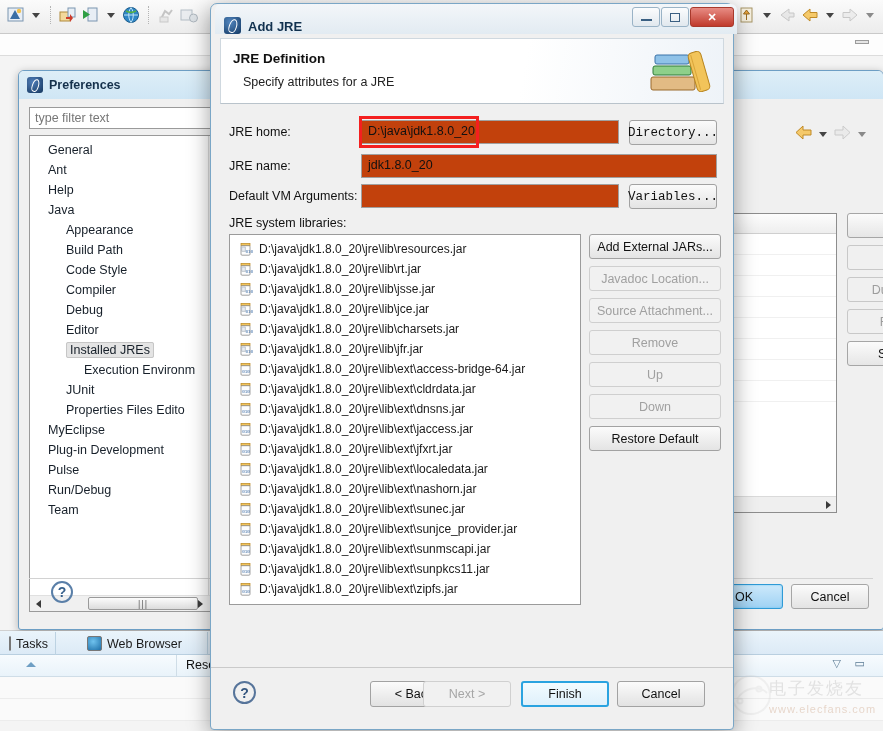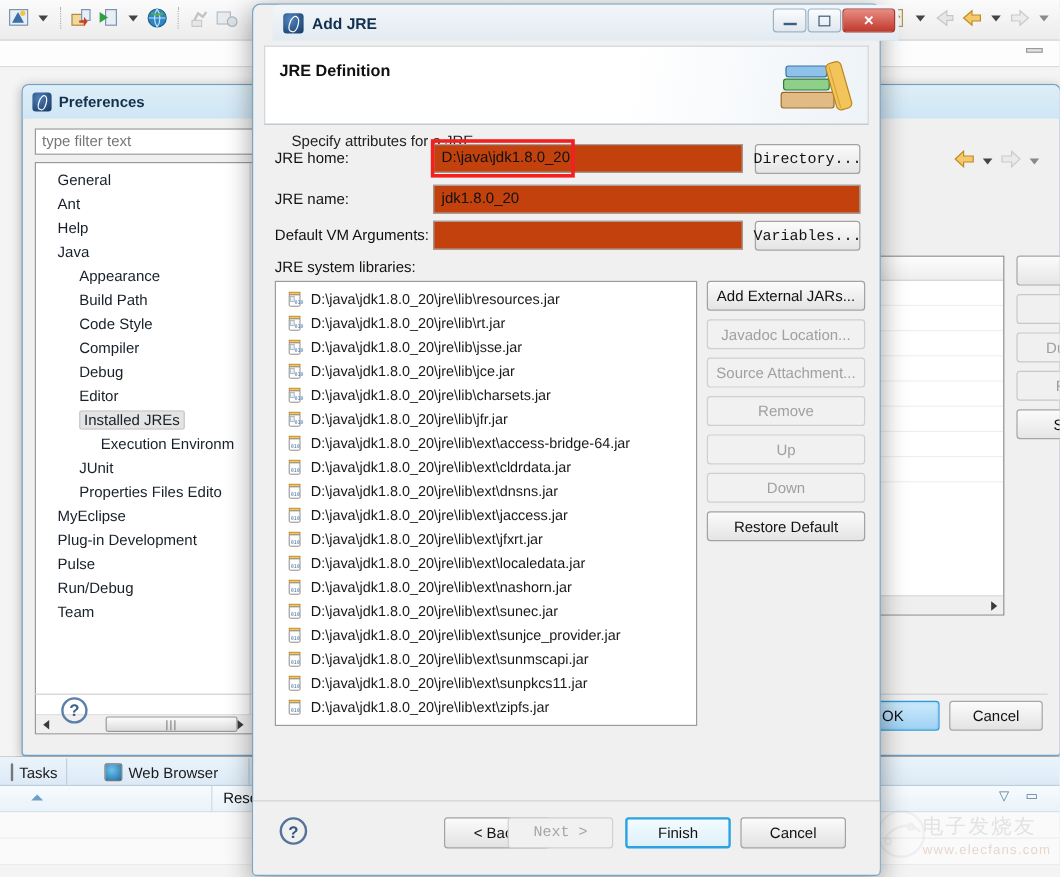--- a/index.html
+++ b/index.html
@@ -166,23 +166,23 @@
   .sort-tri { position: absolute; left: 26px; top: 31px; width: 0; height: 0;
     border-left: 5px solid transparent; border-right: 5px solid transparent; border-bottom: 5px solid #6f9fc4; }
 
   
   .dlg {
     position: absolute; left: 210px; top: 3px; width: 524px; height: 727px;
     background: #f0f0f0; border: 1px solid #7aa6c6; border-radius: 7px 7px 4px 4px;
     box-shadow: 0 5px 22px rgba(0,0,0,.38);
   }
   .dlg-title {
-    position: absolute; left: 16px; top: 0; width: 100%; height: 30px;
+    position: absolute; left: 4px; top: 0; width: 100%; height: 30px;
     background: linear-gradient(#f3f6f9,#e2ebf2); border-radius: 6px 6px 0 0;
-    display: flex; align-items: center; padding-left: 9px;
+    display: flex; align-items: flex-end; padding-left: 9px;
   }
   .dlg-title-ico {
     width: 17px; height: 17px; margin-right: 7px;
     background: radial-gradient(circle at 35% 30%, #5286bf, #123761);
     border-radius: 3px; position: relative;
   }
   .dlg-title-ico::after {
     content: ""; position: absolute; left: 5px; top: 2px; width: 6px; height: 12px;
     border: 1.7px solid #fff; border-radius: 50% 50% 40% 40%; transform: rotate(18deg);
   }
@@ -194,21 +194,21 @@
   .wbtn.close { width: 44px; background: linear-gradient(#e88c84,#c03a2c); border-color: #a8392c; color: #fff; font-weight: bold; }
   .wbtn .minbar { width: 11px; height: 2px; background: #3a5f82; margin-top: 6px; }
   .wbtn .maxbox { width: 10px; height: 9px; border: 1.6px solid #3a5f82; }
 
   .dlg-head {
     position: absolute; left: 9px; top: 34px; right: 9px; height: 66px;
     background: linear-gradient(100deg,#ffffff 60%,#eef3f8);
     border: 1px solid #cfd8df; border-bottom: 1px solid #b9c3cb;
   }
   .dlg-head-title { position: absolute; left: 12px; top: 12px; font-weight: bold; font-size: 13.5px; color: #111; }
-  .dlg-head-sub { position: absolute; left: 22px; top: 36px; font-size: 12.5px; color: #222; margin-top: 36px; }
+  .dlg-head-sub { position: absolute; left: 22px; top: 36px; font-size: 12.5px; color: #222; }
   .books { position: absolute; right: 8px; top: 8px; width: 66px; height: 50px; }
 
   .dlg-body { position: absolute; left: 0; top: 104px; right: 0; bottom: 62px; }
   .frow { position: absolute; left: 18px; height: 24px; display: flex; align-items: center; }
   .flabel { font-size: 12.5px; color: #111; }
   .finput {
     position: absolute; height: 24px; background: #c2410c; border: 1px solid #a0a0a0;
     padding: 3px 6px; font-size: 12.5px; color: #111; overflow: hidden; white-space: nowrap;
   }
   .redbox {
@@ -703,19 +703,19 @@
           <div class="rbtn dis">Up</div>
           <div class="rbtn dis">Down</div>
           <div class="rbtn">Restore Default</div>
         </div>
     </div>
 
     <div class="dlg-footsep"></div>
     <div class="dlg-foot">
       <div class="helpico">?</div>
       <div class="fbtn" style="left:120px;margin-left:39px;">&lt; Back</div>
-      <div class="fbtn dis" style="left:212px;font-family:Liberation Mono, monospace;">Next &gt;</div>
+      <div class="fbtn dis" style="left:212px;">Next &gt;</div>
       <div class="fbtn primary" style="left:310px;">Finish</div>
       <div class="fbtn" style="left:406px;">Cancel</div>
     </div>
   </div>
 
 </div>
 
 </body></html>

